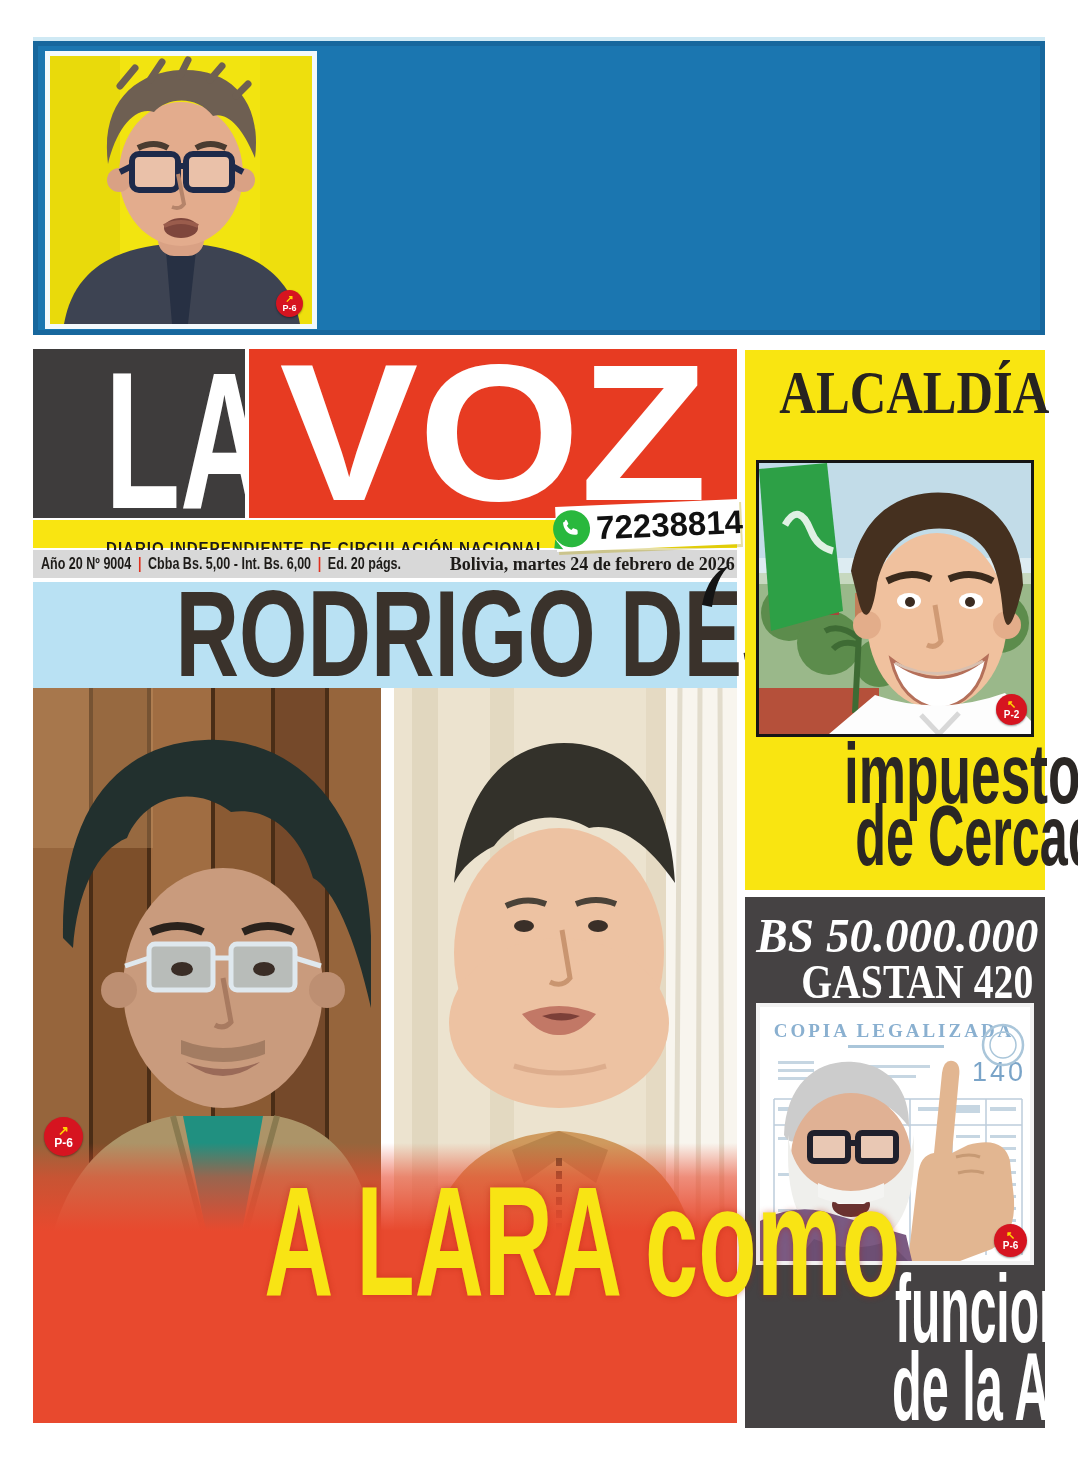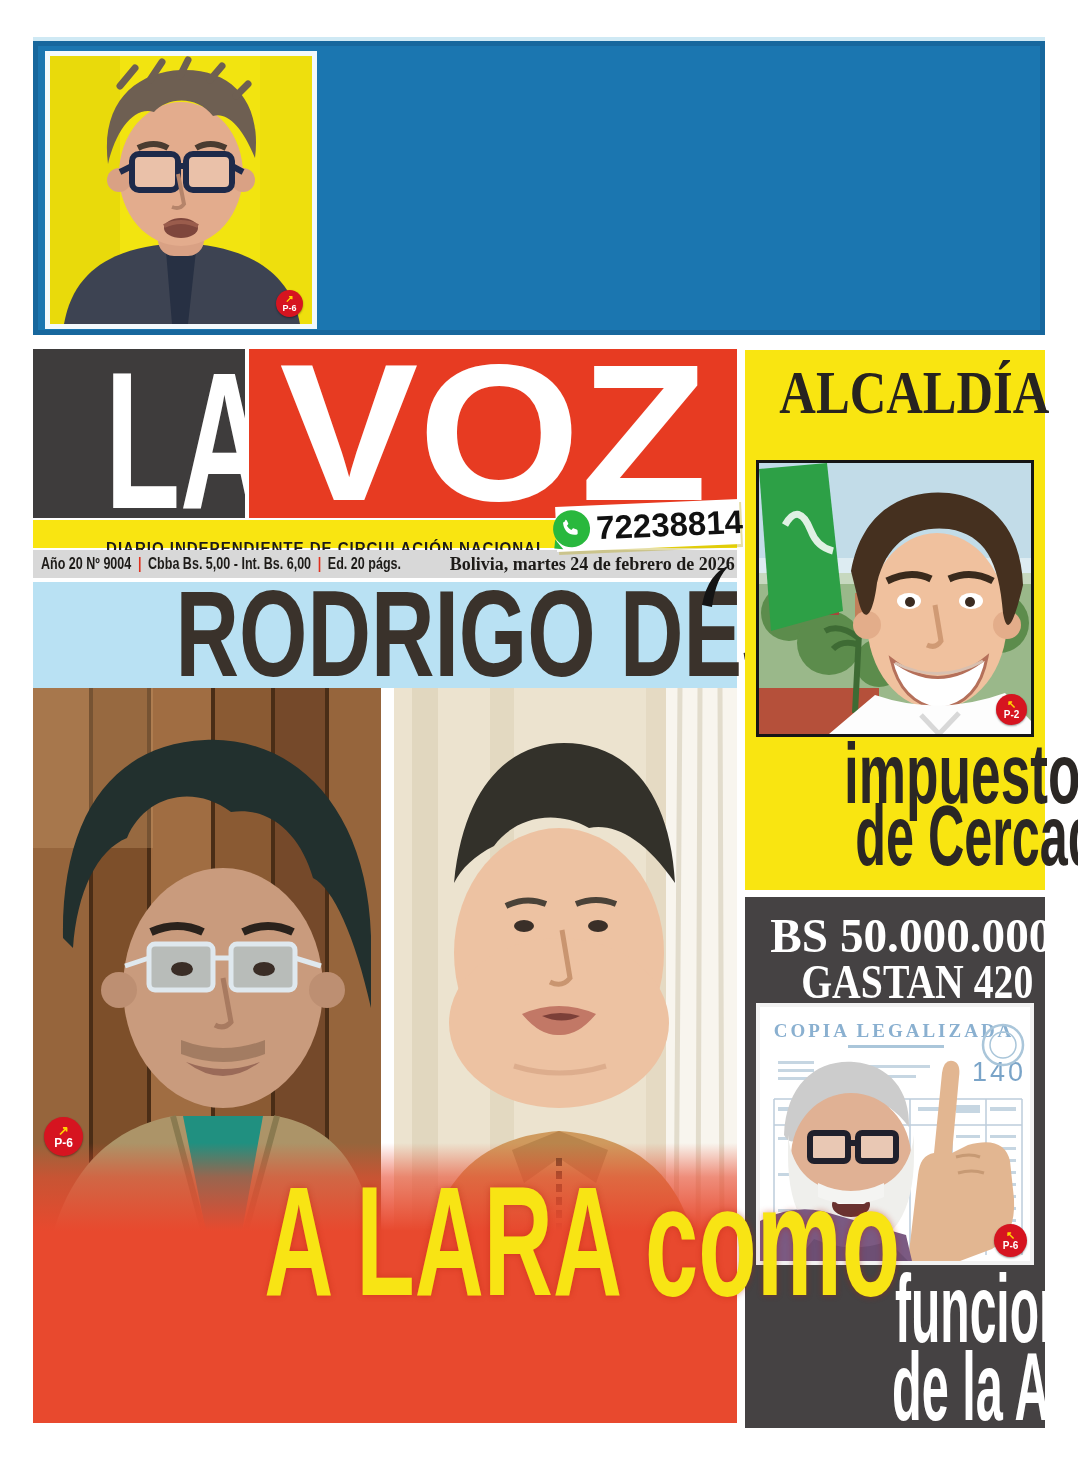--- a/index.html
+++ b/index.html
@@ -68,21 +68,21 @@
   .yt{font-family:"Liberation Serif",serif;font-weight:bold;color:#272320;font-size:62px;line-height:56px;}
   .yt1{left:0;top:14px;width:300px;height:56px;padding:0 4px;}
   .yt2{left:0;top:70px;width:300px;height:56px;padding:0 17px;}
   .ys{font-weight:bold;color:#2b2724;font-size:86px;line-height:58px;}
   .ys1{left:0;top:394px;width:300px;height:58px;padding:0 17px;}
   .ys2{left:0;top:456px;width:300px;height:58px;padding:0 13px;}
   .mayor-photo{position:absolute;left:11px;top:110px;width:278px;height:277px;background:#c2dce8;
                border:3px solid #161616;overflow:hidden;}
   .mayor-photo svg{display:block;width:100%;height:100%;}
   .dt{font-family:"Liberation Serif",serif;font-weight:bold;color:#ffffff;font-size:48px;line-height:46px;}
-  .dt1{left:0;top:16px;width:332px;height:46px;padding:0 9px;}
+  .dt1{left:0;top:16px;width:272px;height:46px;padding:0 9px;font-style:italic;}
   .dt2{left:0;top:62px;width:300px;height:46px;padding:0 32px;}
   .ds{font-weight:bold;color:#ffffff;font-size:96px;line-height:76px;}
   .ds1{left:0;top:374px;width:300px;height:76px;padding:0 6px;}
   .ds2{left:0;top:452px;width:300px;height:76px;padding:0 36px;}
   .doc-photo{position:absolute;left:11px;top:106px;width:278px;height:262px;background:#ffffff;
              border:4px solid #f2f2f2;overflow:hidden;}
   .doc-photo svg{display:block;width:100%;height:100%;}
 
   
   .pbadge{position:absolute;background:#d61420;border-radius:50%;color:#fff;font-weight:bold;

